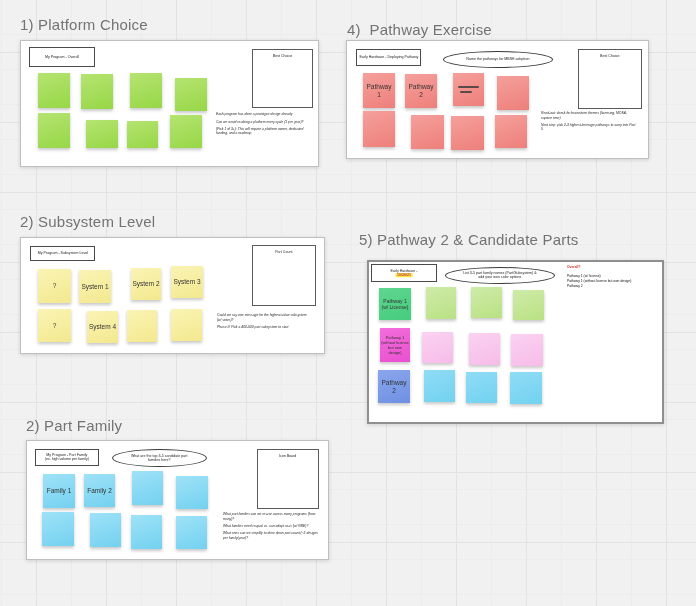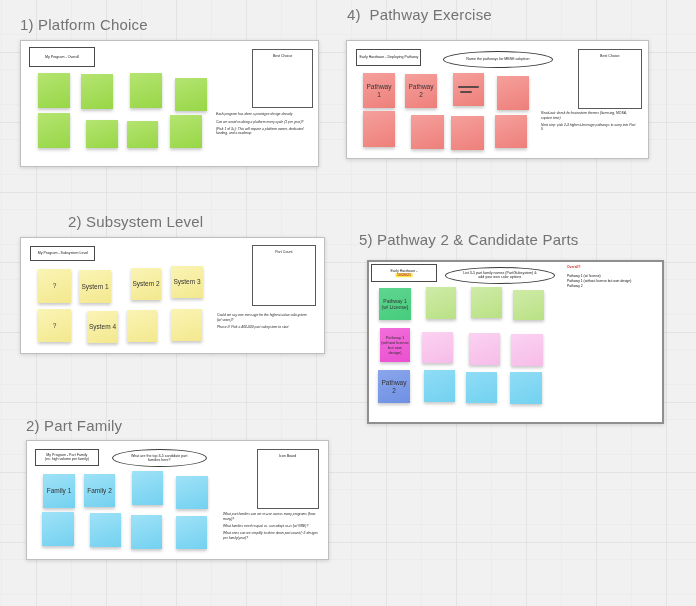--- a/index.html
+++ b/index.html
@@ -99,21 +99,21 @@
       <div class="sticky" style="left: 106px; top: 80px; width: 31px; height: 27px; background: linear-gradient(160deg, rgb(181, 228, 114) 0%, rgb(151, 215, 70) 100%);"></div>
       <div class="sticky" style="left: 149px; top: 74px; width: 32px; height: 33px; background: linear-gradient(160deg, rgb(181, 228, 114) 0%, rgb(151, 215, 70) 100%);"></div>
       <div class="micro-wrap" style="left: 195px; top: 71px; width: 100px;">
         <div class="microl">
           <p>Each program has done a prototype design already</p>
           <p>Can we avoid re-doing a platform every cycle (1 per year)?</p>
           <p>(Pick 1 of 3+): This will require a platform owner, dedicated funding, and a roadmap</p>
         </div>
       </div>
     </div>
-    <div class="section-title" style="left: 20px; top: 212px; margin-left: 48px;">2) Subsystem Level</div>
+    <div class="section-title" style="left: 20px; top: 212px;">2) Subsystem Level</div>
     <div class="frame" style="left: 20px; top: 237px; width: 303px; height: 115px;">
       <div class="inframe labelbox" style="left: 9px; top: 8px; width: 63px; height: 13px;">
         <div class="microc">
           <div>My Program - Subsystem Level</div>
         </div>
       </div>
       <div class="inframe corner" style="left: 231px; top: 7px; width: 62px; height: 59px;">
         <div class="hdr">
           <div class="microc">Part Count</div>
         </div>
@@ -177,21 +177,21 @@
       <div class="sticky" style="left: 104px; top: 74px; width: 31px; height: 34px; background: linear-gradient(160deg, rgb(159, 226, 247) 0%, rgb(115, 209, 240) 100%);"></div>
       <div class="sticky" style="left: 149px; top: 75px; width: 31px; height: 33px; background: linear-gradient(160deg, rgb(159, 226, 247) 0%, rgb(115, 209, 240) 100%);"></div>
       <div class="micro-wrap" style="left: 196px; top: 71px; width: 98px;">
         <div class="microl">
           <p>What part families can we re-use across many programs (how many)?</p>
           <p>What families need re-qual vs. can adopt as-is (w/ NRE)?</p>
           <p>What ones can we simplify to drive down part count (~2 designs per family/year)?</p>
         </div>
       </div>
     </div>
-    <div class="section-title" style="left: 347px; top: 5px;">4)  Pathway Exercise</div>
+    <div class="section-title" style="left: 347px; top: 20px;">4)  Pathway Exercise</div>
     <div class="frame" style="left: 346px; top: 40px; width: 301px; height: 117px;">
       <div class="inframe labelbox" style="left: 9px; top: 8px; width: 63px; height: 15px;">
         <div class="microc">
           <div>Early Hardware - Deploying Pathway</div>
         </div>
       </div>
       <div class="inframe ellipse" style="left: 96px; top: 10px; width: 108px; height: 15px;">
         <div class="microc">
           <div>Name the pathways for MBSE adoption</div>
         </div>

